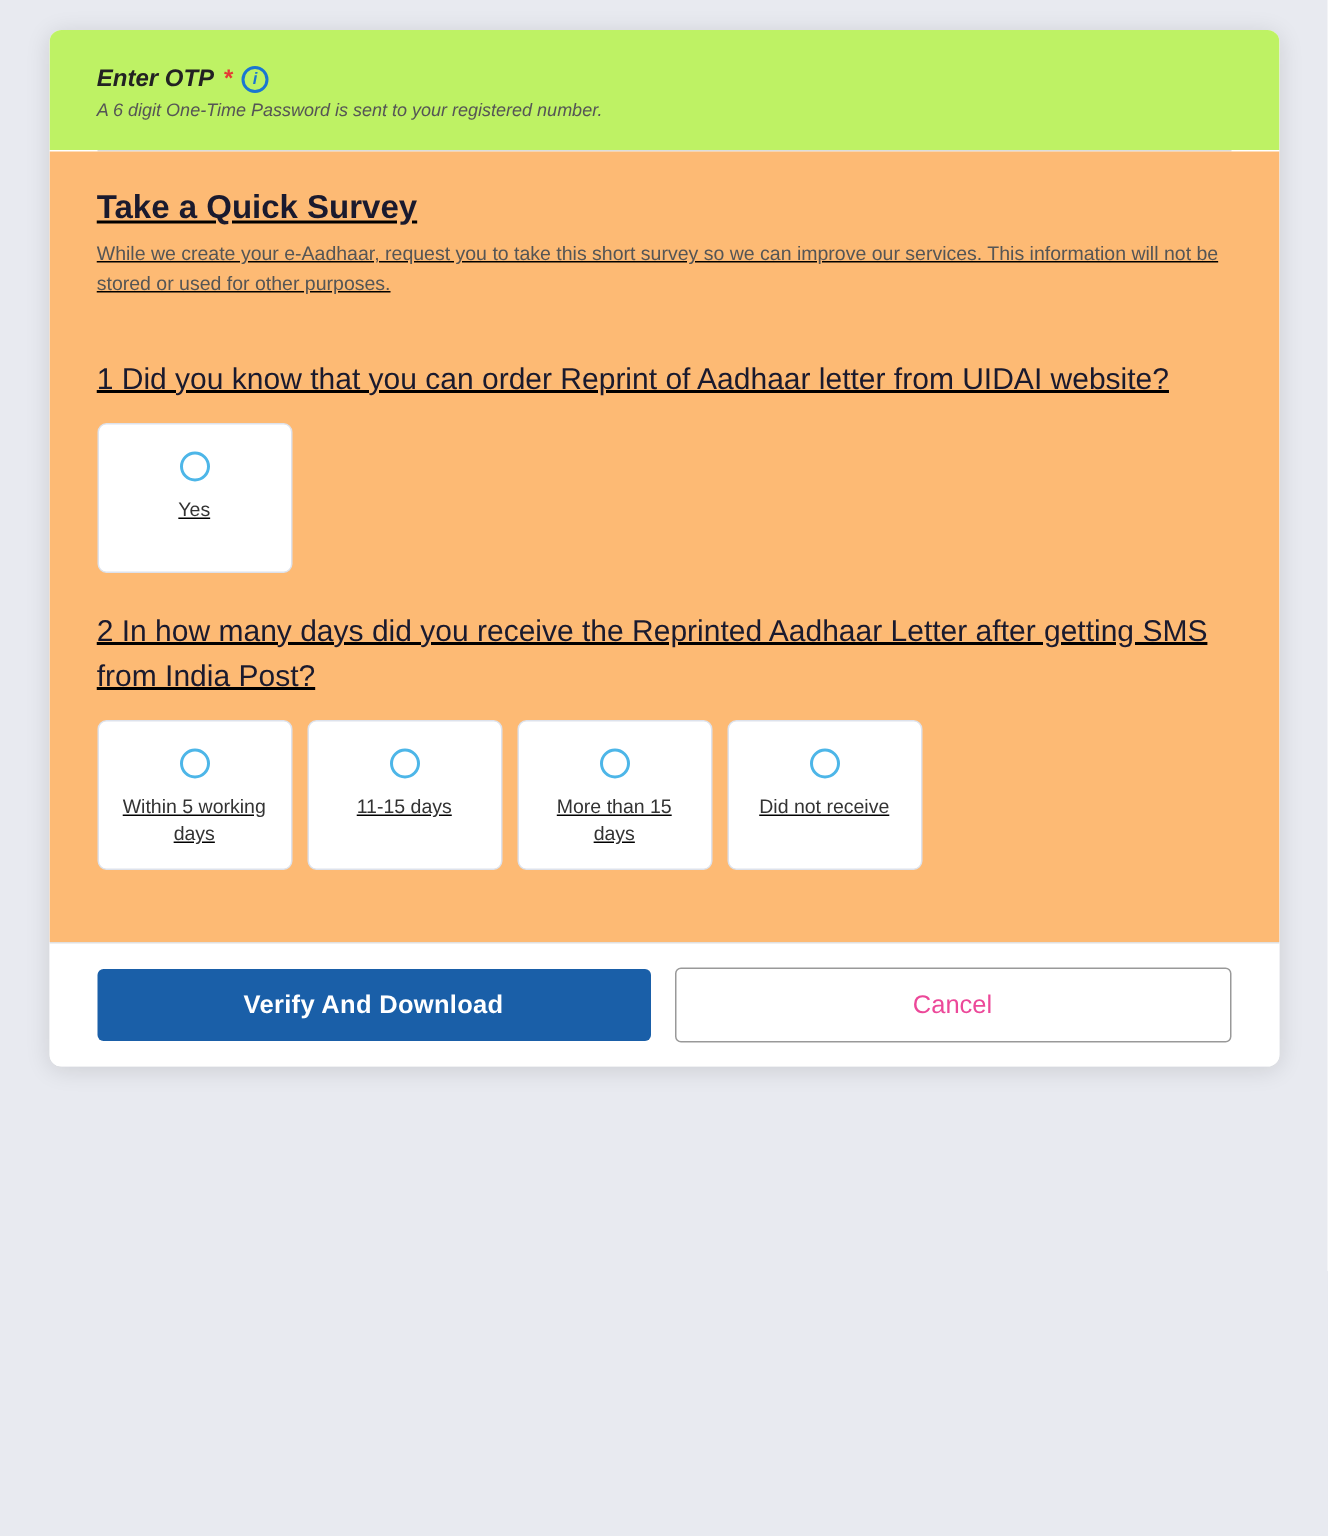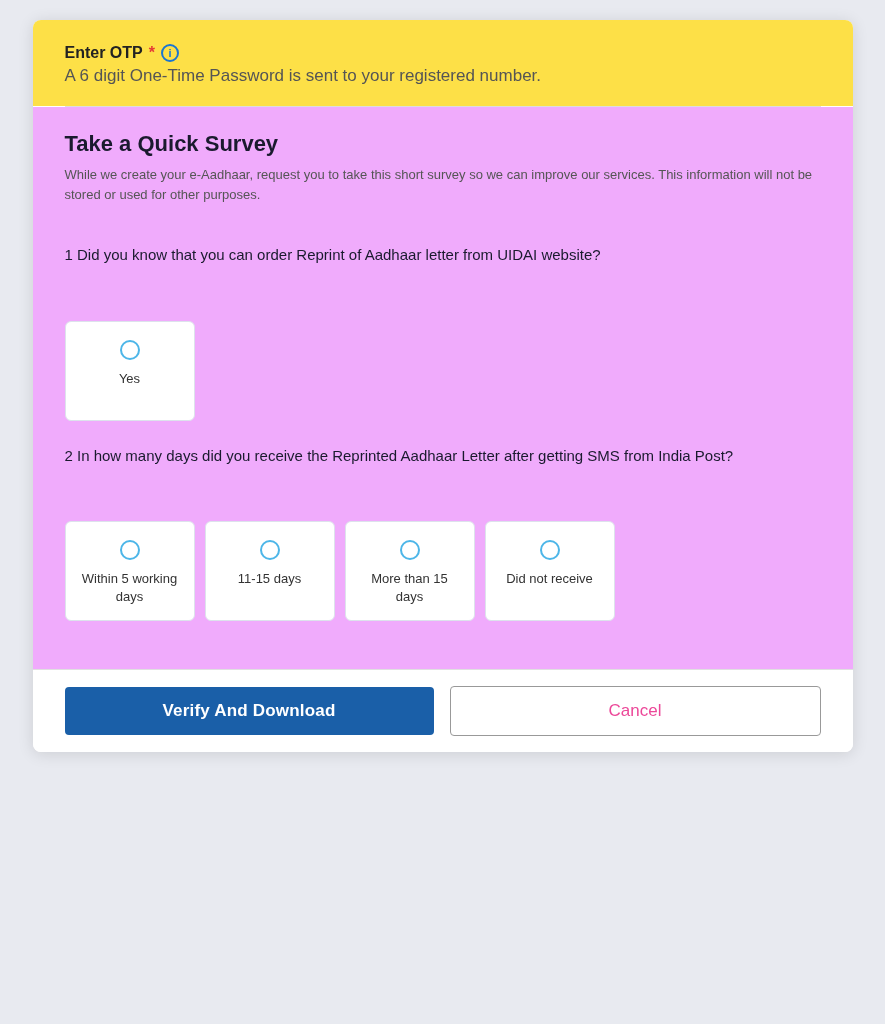--- a/index.html
+++ b/index.html
@@ -22,21 +22,22 @@
       background: #fff;
       border-radius: 8px;
       width: 820px;
       max-width: 100%;
       box-shadow: 0 2px 16px rgba(0,0,0,0.12);
       overflow: hidden;
     }
 
     .otp-section {
       padding: 24px 32px 20px 32px;
-      background: #fde047;
+      background: #bef264;
+      font-style: italic;
     }
 
     .otp-label {
       font-size: 16px;
       font-weight: 600;
       color: #222;
       margin-bottom: 4px;
       display: flex;
       align-items: center;
       gap: 6px;
@@ -55,34 +56,35 @@
       display: inline-flex;
       align-items: center;
       justify-content: center;
       font-size: 11px;
       color: #1976d2;
       font-weight: bold;
       cursor: pointer;
     }
 
     .otp-hint {
-      font-size: 17px;
+      font-size: 12px;
       color: #555;
       margin-top: 2px;
     }
 
     .divider {
       height: 1px;
       background: #ddd;
       margin: 0 32px;
     }
 
     .survey-section {
       padding: 24px 32px 24px 32px;
-      background: #f0abfc;
+      background: #fdba74;
+      text-decoration: underline;
     }
 
     .survey-title {
       font-size: 22px;
       font-weight: 700;
       color: #1a1a2e;
       margin-bottom: 8px;
     }
 
     .survey-description {
@@ -90,21 +92,21 @@
       color: #555;
       margin-bottom: 40px;
       line-height: 1.5;
     }
 
     .question-block {
       margin-bottom: 24px;
     }
 
     .question-text {
-      font-size: 15px;
+      font-size: 20px;
       color: #1a1a2e;
       margin-bottom: 14px;
       font-weight: 400;
       line-height: 1.5;
     }
 
     .options-row {
       display: flex;
       flex-wrap: wrap;
       gap: 10px;
@@ -117,21 +119,20 @@
       padding: 14px 12px 14px 12px;
       display: flex;
       flex-direction: column;
       align-items: center;
       justify-content: flex-start;
       min-width: 110px;
       min-height: 100px;
       cursor: pointer;
       flex: 0 0 auto;
       width: 130px;
-      margin-top: 40px;
     }
 
     .radio-circle {
       width: 20px;
       height: 20px;
       border-radius: 50%;
       border: 2px solid #4db6e8;
       background: #fff;
       margin-bottom: 10px;
       margin-top: 4px;

